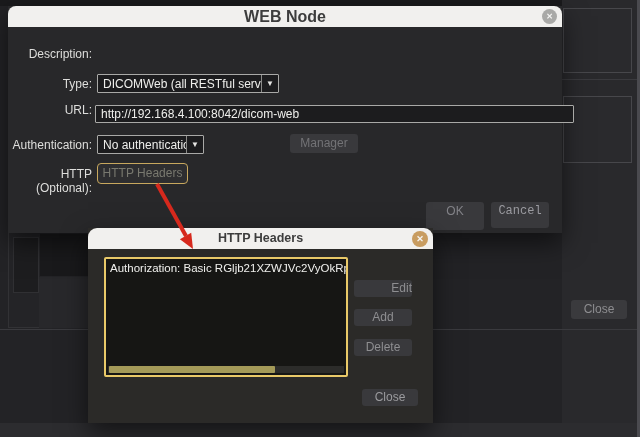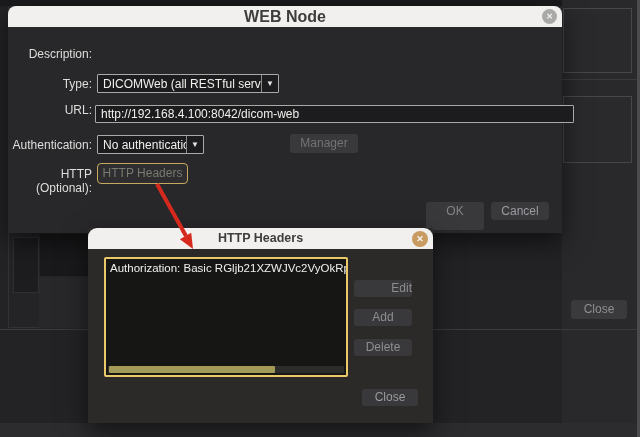--- a/index.html
+++ b/index.html
@@ -123,21 +123,21 @@
     <div class="tbox select" style="left:89px;top:129px;width:107px;height:19px;">
       <span class="sel-text">No authentication</span>
       <span class="sel-arrow">▼</span>
     </div>
     <div class="btn" style="left:282px;top:128px;width:68px;height:19px;line-height:19px;color:#737376;">Manager</div>
 
     <div class="field-label" style="left:0;top:161px;width:84px;">HTTP (Optional):</div>
     <div class="btn" style="left:89px;top:157px;width:91px;height:21px;line-height:19px;background:#2e2e30;border:1px solid #c8a85e;border-radius:4px;color:#79796f;">HTTP Headers</div>
 
     <div class="btn" style="left:410px;top:196px;width:58px;height:28px;line-height:18px;color:#828287;margin-left:8px;">OK</div>
-    <div class="btn" style="left:483px;top:196px;width:58px;height:18px;line-height:18px;color:#9b9ba0;">Cancel</div>
+    <div class="btn" style="left:483px;top:196px;width:58px;height:26px;line-height:18px;color:#9b9ba0;font-family:Liberation Mono, monospace;">Cancel</div>
   </div>
 
   <div class="dialog" id="hh-dialog">
     <div class="titlebar">
       <span>HTTP Headers</span>
     </div>
     <div class="close-badge" id="hh-close">✕</div>
 
     <div id="hh-list">
       <div id="hh-item">Authorization: Basic RGljb21XZWJVc2VyOkRpY2</div>

